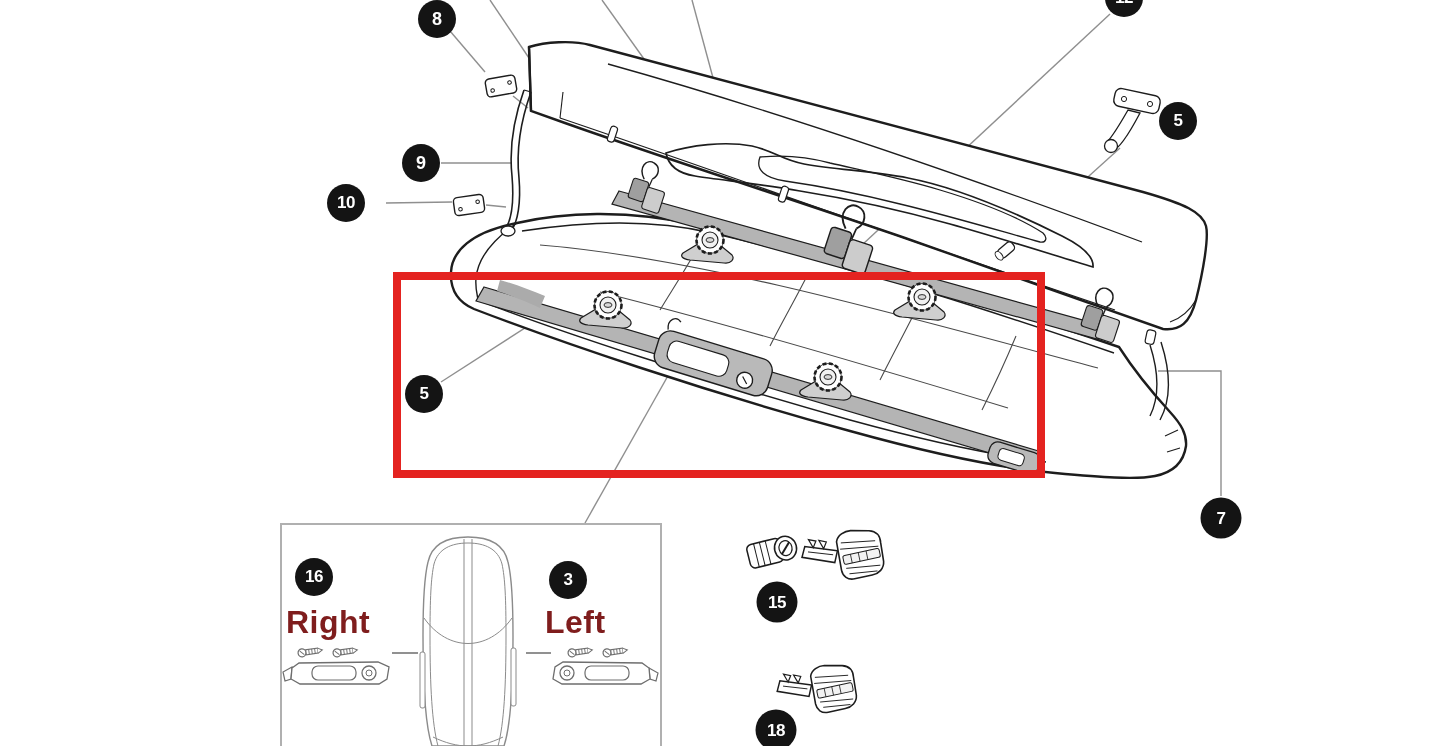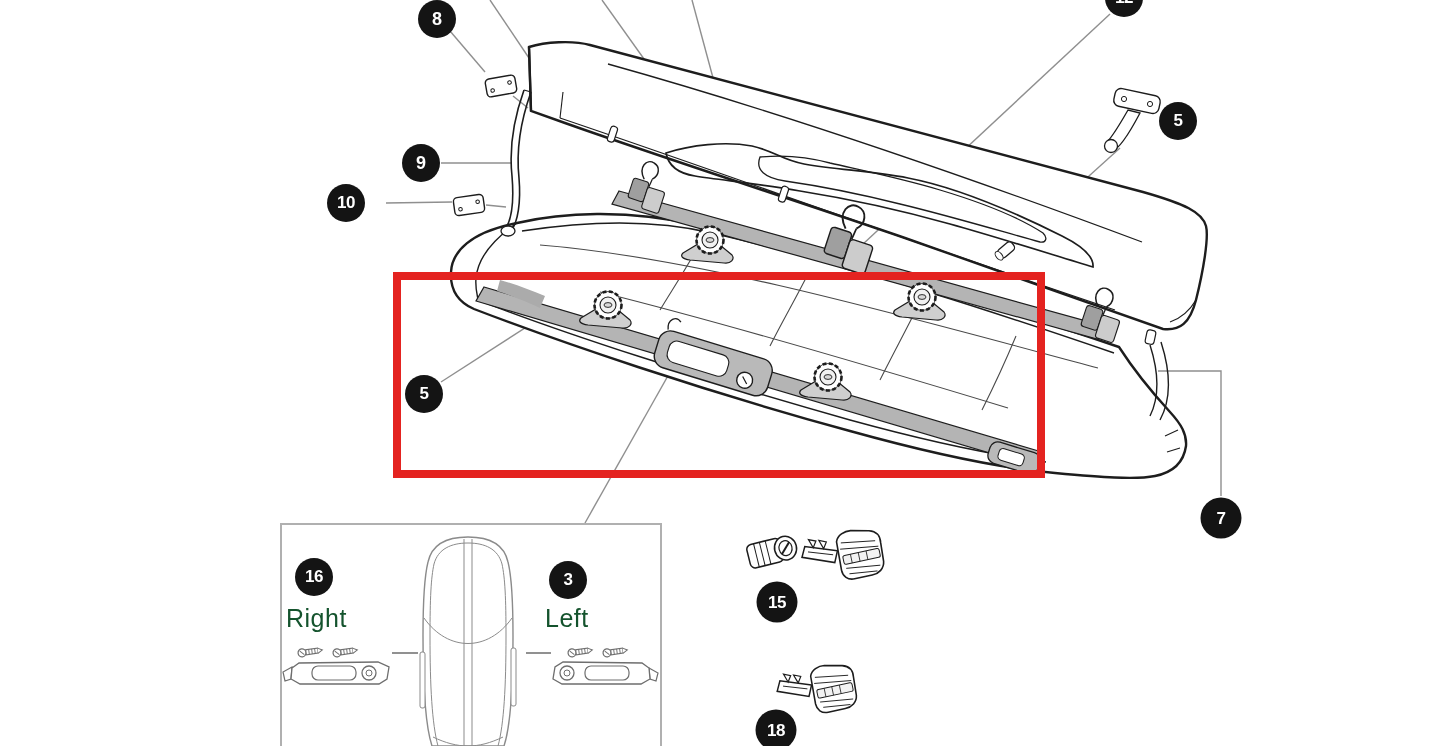--- a/index.html
+++ b/index.html
@@ -10,22 +10,23 @@
   #artwork{position:absolute;left:0;top:0;}
   .badge{
     position:absolute;width:38px;height:38px;border-radius:50%;
     background:#141414;color:#ffffff;display:flex;align-items:center;justify-content:center;
     font-weight:bold;font-size:18px;transform:translate(-50%,-50%);
     font-family:"Liberation Sans",sans-serif;user-select:none;
   }
   .badge.two{font-size:17px;letter-spacing:-0.5px;}
   .badge.big{width:41px;height:41px;}
   .side-label{
-    position:absolute;color:#14532d;font-size:25px;letter-spacing:0.5px;
+    position:absolute;color:#7f1d1d;font-size:32px;letter-spacing:0.5px;
     font-family:"Liberation Sans",sans-serif;
+    font-weight:bold;
   }
 </style>
 </head>
 <body>
 
 <div id="stage">
 
   <svg id="artwork" width="1445" height="746" viewBox="0 0 1445 746">
 
     <defs>

